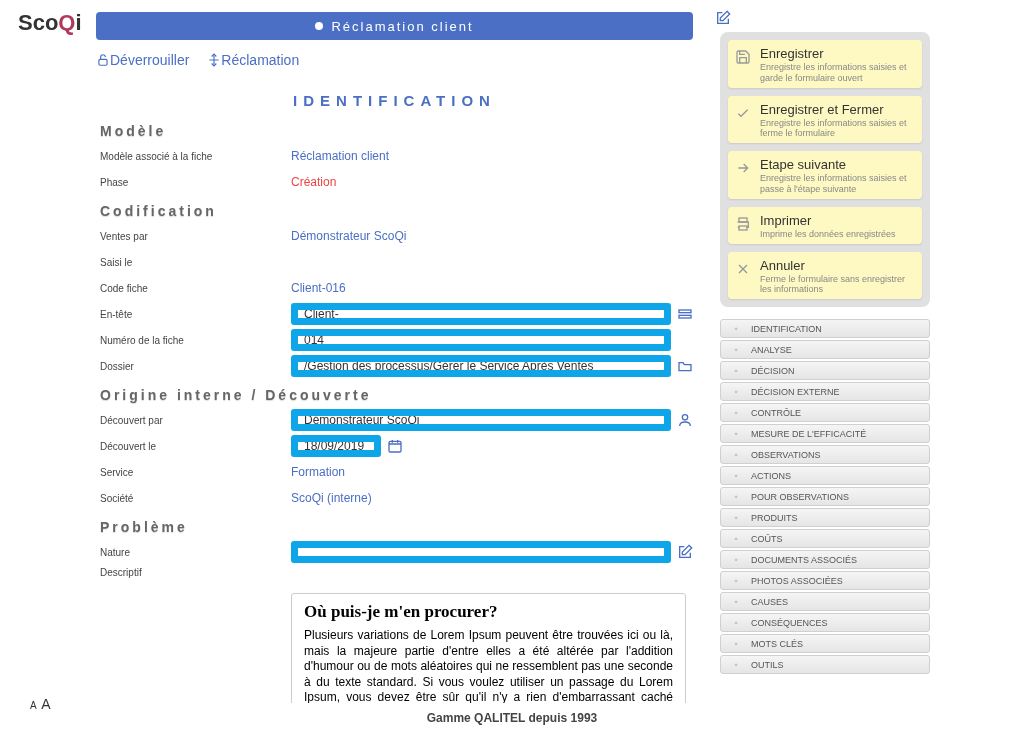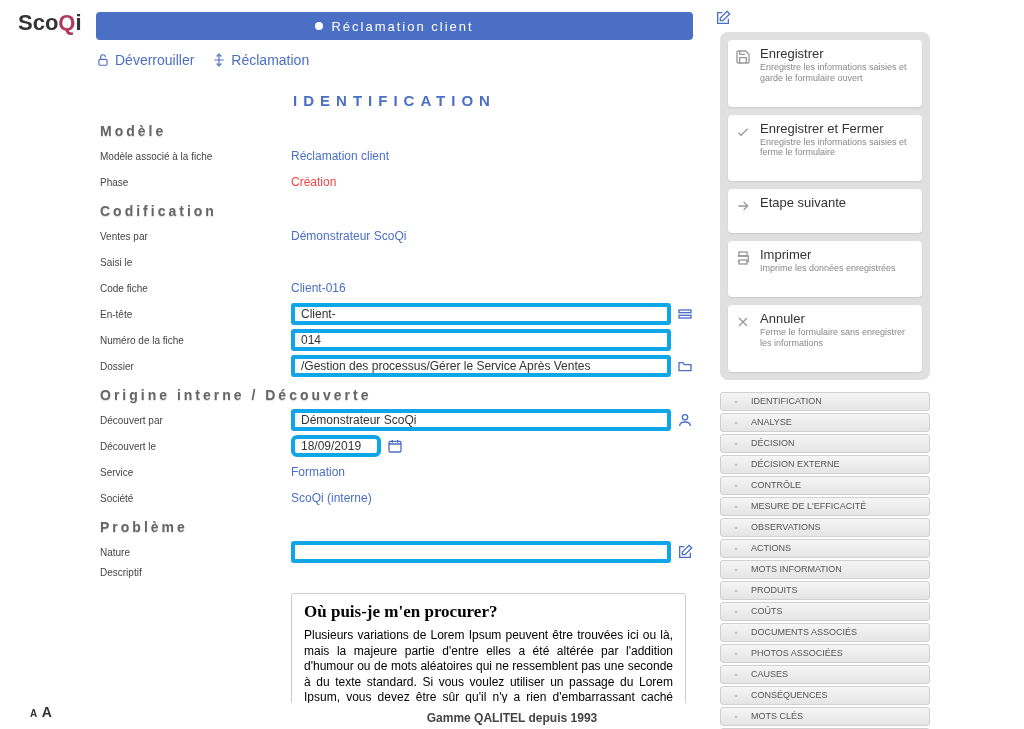--- a/index.html
+++ b/index.html
@@ -5,53 +5,53 @@
 * { box-sizing: border-box; margin: 0; padding: 0; font-family: Arial, Helvetica, sans-serif; }
 body { background: #fff; width: 1024px; height: 729px; overflow: hidden; position: relative; }
 
 .logo { position: absolute; top: 10px; left: 18px; font-size: 22px; font-weight: 600; color: #333; }
 .logo .q { color: #b03a5b; }
 
 .header-bar { position: absolute; top: 12px; left: 96px; width: 597px; height: 28px; background: #4a6fc4; border-radius: 4px; color: #fff; display: flex; align-items: center; justify-content: center; gap: 8px; font-size: 13px; letter-spacing: 2px; }
 .header-bar .dot { width: 8px; height: 8px; border-radius: 50%; background: #fff; }
 
 .toolbar { position: absolute; top: 52px; left: 96px; display: flex; gap: 18px; align-items: center; }
-.tool-link { color: #4a6fc4; font-size: 14px; display: flex; gap: 5px; align-items: center; cursor: pointer; }
+.tool-link { color: #4a6fc4; font-size: 14px; display: flex; align-items: center; cursor: pointer; }
 .tool-icon { width: 14px; height: 14px; display: inline-block; }
 
 .form-area { position: absolute; top: 82px; left: 96px; width: 597px; bottom: 26px; overflow-y: auto; padding-bottom: 30px; }
 .form-area h2 { text-align: center; color: #4a6fc4; letter-spacing: 6px; font-size: 15px; font-weight: bold; margin: 10px 0 14px; }
 .section-title { color: #666; font-weight: bold; font-size: 14px; letter-spacing: 3px; margin: 10px 0 6px 4px; text-shadow: 0 1px 1px rgba(0,0,0,0.15); }
 .row { display: flex; align-items: center; min-height: 22px; margin-bottom: 4px; }
 .row .label { width: 195px; font-size: 10px; color: #444; padding-left: 4px; }
 .row .value { font-size: 12px; }
 .row .link { color: #4a6fc4; }
 .row .red { color: #ef4444; }
-.row input[type=text] { flex: 1; height: 22px; border: 4px solid #0ea5e9; border-radius: 3px; padding: 0 6px; font-size: 12px; color: #333; }
+.row input[type=text] { flex: 1; height: 22px; border: 7px solid #0ea5e9; border-radius: 3px; padding: 0 6px; font-size: 12px; color: #333; }
 .row .input-wrapper { flex: 1; display: flex; gap: 6px; align-items: center; }
 .row .row-icon { width: 16px; height: 16px; color: #4a6fc4; flex-shrink: 0; }
 
 .desc-box { margin-left: 195px; width: 395px; border: 1px solid #ccc; border-radius: 3px; padding: 8px 12px; font-family: Georgia, serif; height: 148px; overflow-y: auto; position: relative; }
 .desc-box h3 { font-size: 17px; margin-bottom: 6px; font-family: Liberation Serif, serif; }
 .desc-box p { font-size: 12px; text-align: justify; line-height: 1.3; }
 
 .right-panel { position: absolute; top: 32px; right: 94px; width: 210px; }
 .big-actions { background: #e0e0e0; border-radius: 8px; padding: 8px; margin-bottom: 12px; }
-.big-action { background: #ffffff; border-radius: 4px; margin-bottom: 8px; padding: 6px 6px 23px 32px; position: relative; cursor: pointer; box-shadow: 0 1px 2px rgba(0,0,0,0.1); }
+.big-action { background: #fef9c3; border-radius: 4px; margin-bottom: 8px; padding: 6px 6px 4px 32px; position: relative; cursor: pointer; box-shadow: 0 1px 2px rgba(0,0,0,0.1); }
 .big-action:last-child { margin-bottom: 0; }
 .big-action .ba-title { font-size: 13px; color: #333; }
 .big-action .ba-desc { font-size: 9px; color: #888; line-height: 1.2; margin-top: 1px; }
 .big-action .ba-icon { position: absolute; left: 6px; top: 8px; width: 18px; height: 18px; color: #999; display: flex; align-items: center; justify-content: center; }
 
 .nav-btns { }
 .nav-btn { background: linear-gradient(#f5f5f5, #e5e5e5); border: 1px solid #d0d0d0; border-radius: 3px; height: 19px; margin-bottom: 2px; display: flex; align-items: center; padding-left: 6px; cursor: pointer; font-size: 9px; color: #555; }
 .nav-btn .nb-icon { width: 18px; display: inline-flex; justify-content: center; margin-right: 6px; color: #888; font-size: 10px; }
 
 .footer { position: absolute; bottom: 4px; left: 0; width: 100%; text-align: center; font-size: 12px; color: #444; font-weight: bold; }
-.font-size-ctl { position: absolute; bottom: 8px; left: 30px; color: #333; font-weight: bold; }
+.font-size-ctl { position: absolute; bottom: 16px; left: 30px; color: #333; }
 .font-size-ctl span:first-child { font-size: 10px; }
 .font-size-ctl span:last-child { font-size: 14px; }
 
 .edit-top-icon { position: absolute; top: 10px; right: 293px; color: #4a6fc4; width: 16px; height: 16px; }
 
 svg { display: block; }
 </style>
 </head>
 <body>
 
@@ -157,21 +157,21 @@
           <svg viewBox="0 0 24 24" width="16" height="16" fill="none" stroke="currentColor" stroke-width="2">
             <circle cx="12" cy="8" r="4"></circle>
             <path d="M4 21c0-4 4-6 8-6s8 2 8 6"></path>
           </svg>
         </span>
       </div>
   </div>
   <div class="row">
       <div class="label">Découvert le</div>
     <div class="input-wrapper">
-        <input type="text" style="max-width: 90px; border-radius: 6px;" value="18/09/2019">
+        <input type="text" style="max-width: 90px;" value="18/09/2019">
     <span class="row-icon">
           <svg viewBox="0 0 24 24" width="16" height="16" fill="none" stroke="currentColor" stroke-width="2">
             <rect x="3" y="5" width="18" height="16" rx="2"></rect>
             <path d="M3 9h18M8 3v4M16 3v4"></path>
           </svg>
         </span>
       </div>
   </div>
   <div class="row">
       <div class="label">Service</div>
@@ -229,20 +229,21 @@
         <div class="ba-title">Enregistrer et Fermer</div>
         <div class="ba-desc">Enregistre les informations saisies et ferme le formulaire</div>
       </div>
       <div class="big-action">
         <div class="ba-icon">
           <svg viewBox="0 0 24 24" width="16" height="16" fill="none" stroke="currentColor" stroke-width="2">
             <path d="M5 12h14M13 6l6 6-6 6"></path>
           </svg>
         </div>
         <div class="ba-title">Etape suivante</div>
+        <div class="ba-desc">Enregistre les informations saisies et passe à l'étape suivante</div>
       </div>
       <div class="big-action">
         <div class="ba-icon">
           <svg viewBox="0 0 24 24" width="16" height="16" fill="none" stroke="currentColor" stroke-width="2">
             <rect x="6" y="3" width="12" height="6"></rect>
             <rect x="6" y="15" width="12" height="6"></rect>
             <path d="M4 9h16v8h-3M7 17H4"></path>
           </svg>
         </div>
         <div class="ba-title">Imprimer</div>
@@ -286,21 +287,21 @@
       <div class="nav-btn">
         <span class="nb-icon">◦</span>
         <span>OBSERVATIONS</span>
       </div>
       <div class="nav-btn">
         <span class="nb-icon">◦</span>
         <span>ACTIONS</span>
       </div>
       <div class="nav-btn">
         <span class="nb-icon">◦</span>
-        <span>MOTS INFORMATION</span>
+        <span>POUR OBSERVATIONS</span>
       </div>
       <div class="nav-btn">
         <span class="nb-icon">◦</span>
         <span>PRODUITS</span>
       </div>
       <div class="nav-btn">
         <span class="nb-icon">◦</span>
         <span>COÛTS</span>
       </div>
       <div class="nav-btn">

